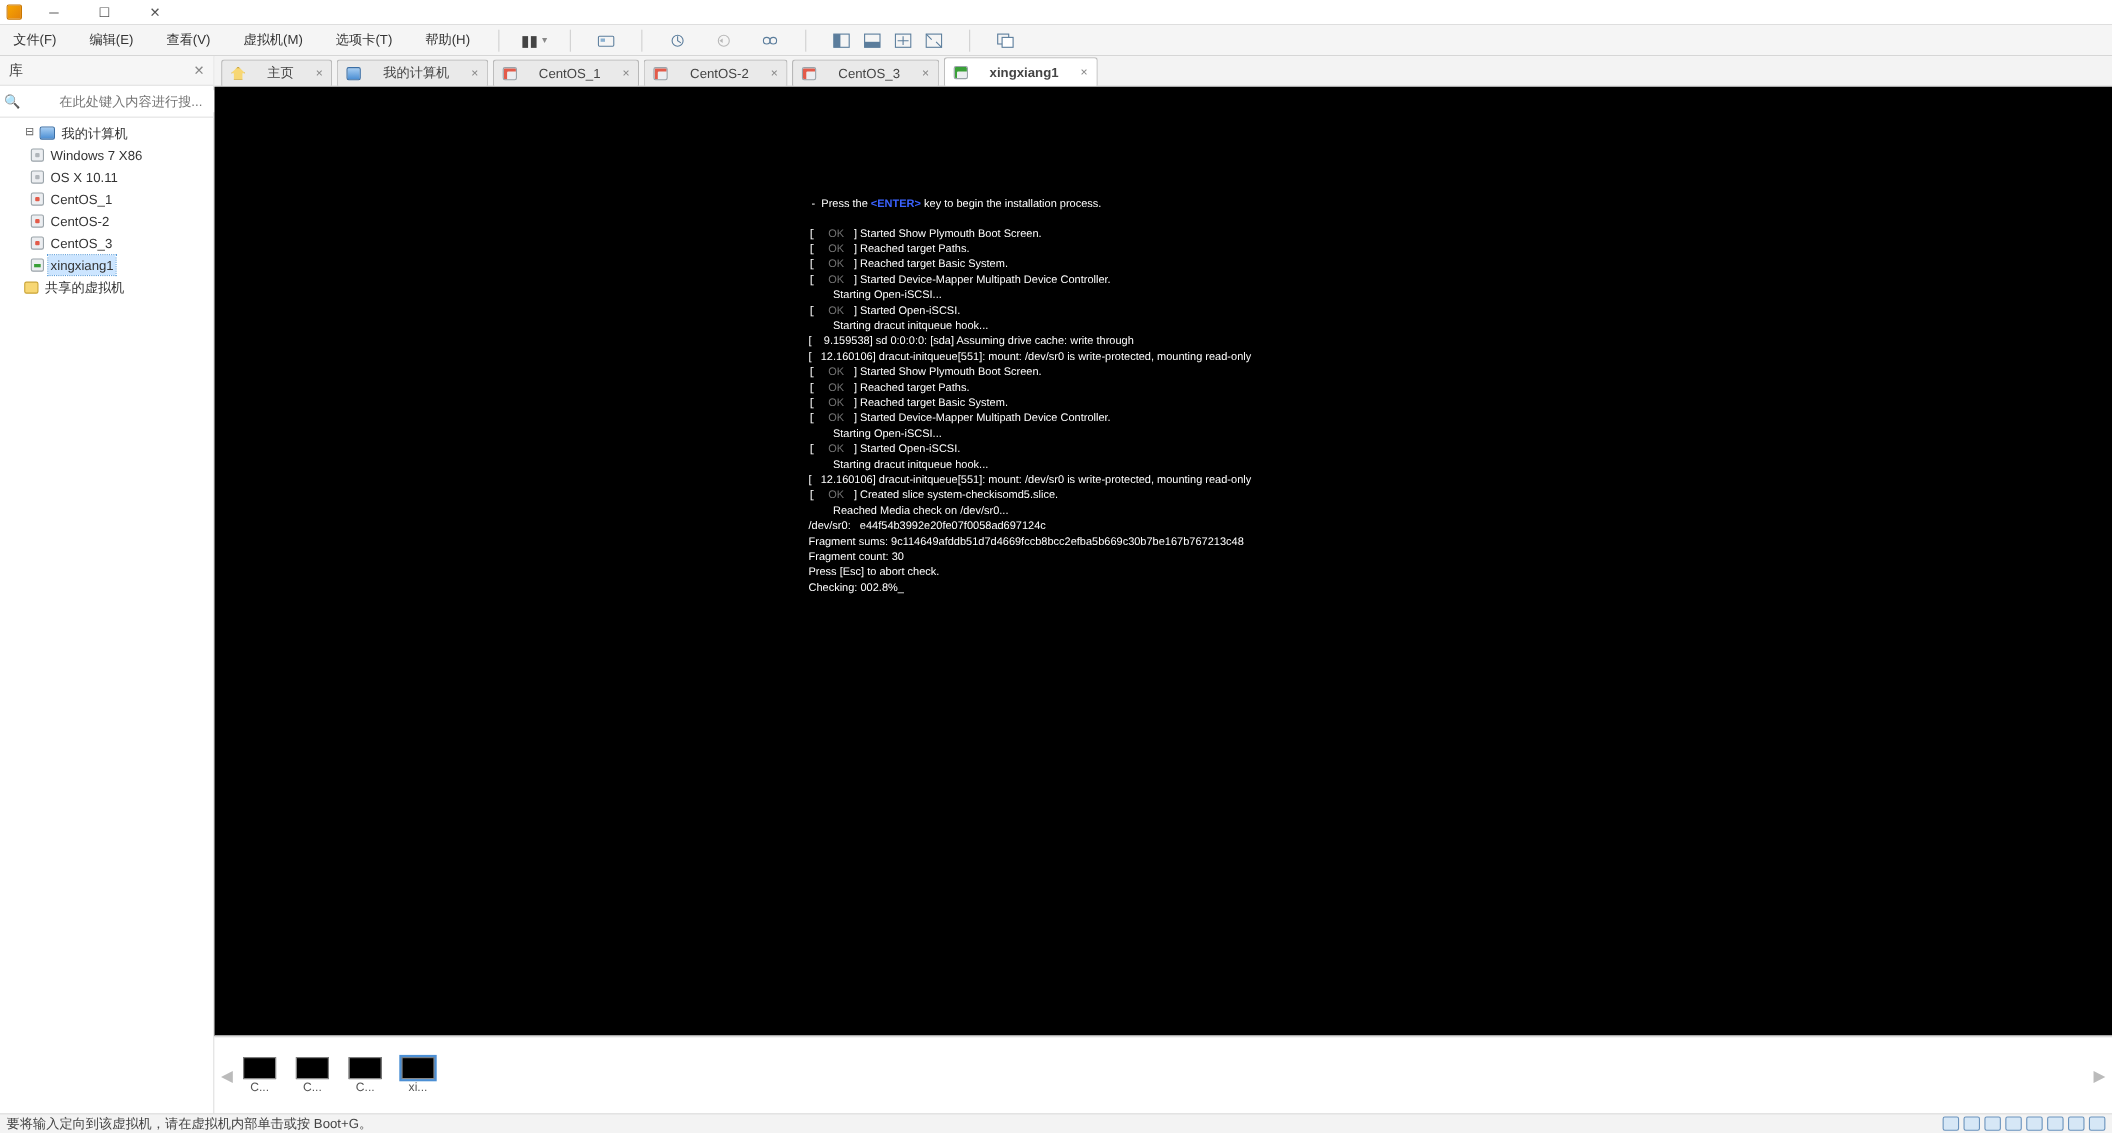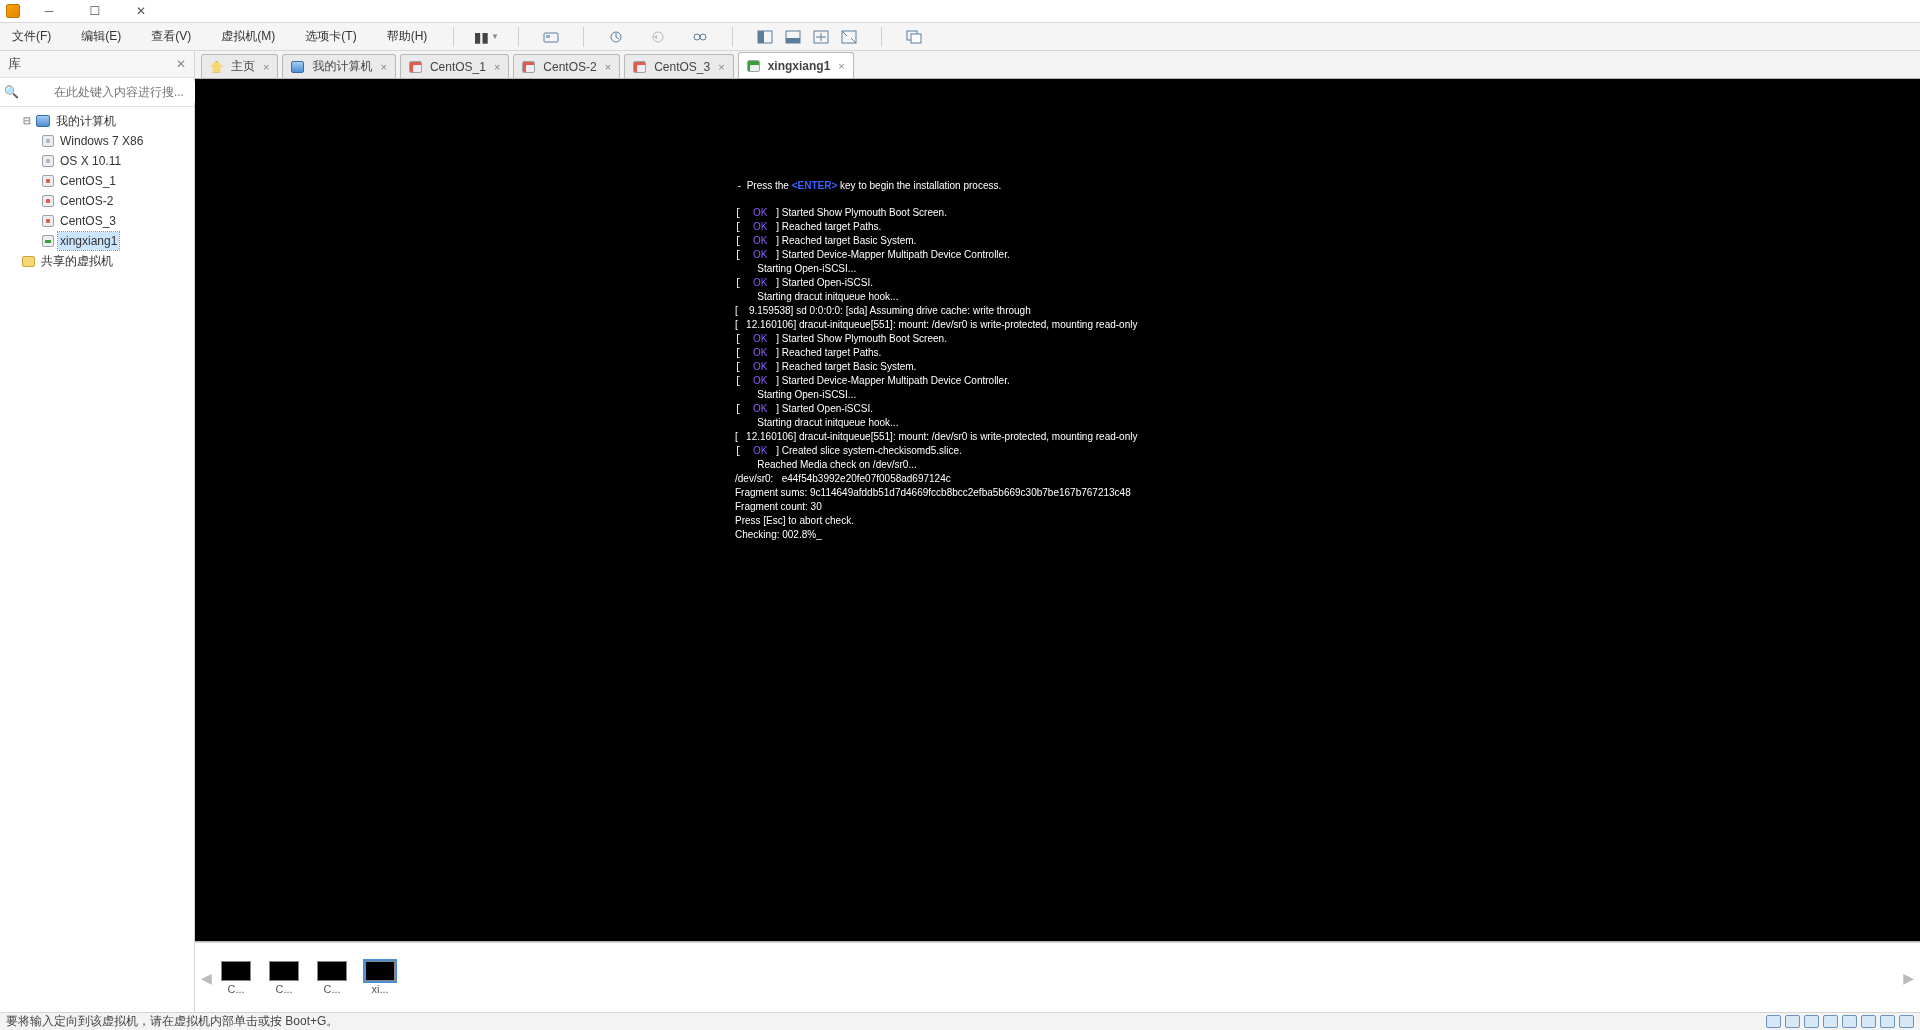--- a/index.html
+++ b/index.html
@@ -23,43 +23,43 @@
 .lib-head .close { color:#888; font-size:12px; }
 .lib-search { padding:4px; border-bottom:1px solid #e2e2e2; display:flex; align-items:center; }
 .lib-search .mag { width:16px; color:#888; display:flex; justify-content:center; }
 .lib-search input { flex:1; border:none; outline:none; font-size:12px; padding:3px 0;margin-left:35px; }
 .lib-search .dd { color:#888; font-size:8px; }
 .tree { flex:1; padding:4px 0; overflow:auto; }
 .tree .row { display:flex; align-items:center; padding:1px 6px; gap:4px; line-height:18px; white-space:nowrap; }
 .tree .row.sel .tlabel { background:#cce5ff; outline:1px dotted #5b9dd9; }
 .tree .twist { width:10px; color:#666; font-size:10px; text-align:center; }
 .tree .indent1 { padding-left:22px; }
-.tree .indent2 { padding-left:42px; }
+.tree .indent2 { padding-left:28px; }
 .tn-pc { width:14px; height:12px; border:1px solid #3a6ea5; background:linear-gradient(#a6cdf2,#4c8fd4); border-radius:2px; }
 .tn-box { width:12px; height:12px; border:1px solid #9aa3a9; background:#eceef1; border-radius:2px; display:inline-flex; align-items:center; justify-content:center; }
 .tn-box.red::after{content:"";width:4px;height:4px;background:#e35b4a;border-radius:1px;display:block;}
 .tn-box.no::after{content:"";width:4px;height:4px;background:#b0b5ba;border-radius:1px;display:block;}
 .tn-box.on::after{content:"";width:6px;height:3px;background:#3aa038;display:block;}
 .tn-folder { width:13px; height:11px; background:#f7d774; border:1px solid #caa436; border-radius:2px; }
 .tlabel { padding:0 2px; }
 
 .main { flex:1; display:flex; flex-direction:column; }
 .tabstrip { height:28px; display:flex; align-items:flex-end; gap:4px; padding-left:6px; background:#f3f3f3; border-bottom:1px solid #b8b8b8; }
-.tab { height:24px; display:flex; align-items:center; gap:8px; padding:0 8px; border:1px solid #b8b8b8; border-bottom:none; background:#eaeaea; border-radius:3px 3px 0 0; color:#444; position:relative; }
+.tab { height:24px; display:flex; align-items:center; gap:20px; padding:0 8px; border:1px solid #b8b8b8; border-bottom:none; background:#eaeaea; border-radius:3px 3px 0 0; color:#444; position:relative; }
 .tab.active { background:#fff; height:26px; }
 .tab .tx { font-size:12px; }
 .tab .close { color:#888; font-size:11px; }
 .ic-home,.ic-pc,.ic-red,.ic-on { width:13px; height:12px; border-radius:2px; display:inline-block; }
 .ic-home { border:1px solid #caa436; background:#f7d774; clip-path:polygon(50% 0,100% 50%,80% 50%,80% 100%,20% 100%,20% 50%,0 50%); }
 .ic-pc { border:1px solid #3a6ea5; background:linear-gradient(#a6cdf2,#4c8fd4); }
 .ic-red { border:1px solid #9aa3a9; background:#eceef1; box-shadow:inset 3px 3px 0 #e35b4a; }
 .ic-on { border:1px solid #9aa3a9; background:#eceef1; box-shadow:inset 2px 4px 0 #3aa038; }
 .console-wrap { flex:1; background:#000; overflow:hidden; border-bottom:1px solid #b8b8b8; }
 .console { font-family:"Consolas","Courier New",monospace; font-size:10px; line-height:13px; color:#fff; white-space:pre; padding:100px 0 0 540px; letter-spacing:0px; }
-.console .ok{ color:#8b5cf6; }
+.console .ok{ color:#737373; }
 .console .enter{ color:#3a62ff; font-weight:bold; }
 .console .cur::after{ content:"_"; color:#fff; }
 .thumbstrip { height:70px; background:#fff; border-top:1px solid #d6d6d6; display:flex; align-items:center; gap:14px; padding:6px 24px; position:relative; }
 .thumbstrip .nav { position:absolute; top:50%; transform:translateY(-50%); color:#bbb; font-size:14px; }
 .thumbstrip .nav.left{left:6px;} .thumbstrip .nav.right{right:6px;}
 .thumb { width:34px; display:flex; flex-direction:column; align-items:center; gap:2px; }
 .thumb .shot { width:30px; height:20px; background:#000; border:1px solid #888; }
 .thumb.sel .shot { outline:2px solid #4c8fd4; }
 .thumb .cap { font-size:11px; color:#555; }
 .statusbar { height:18px; display:flex; align-items:center; padding:0 6px; background:#f3f3f3; border-top:1px solid #d6d6d6; font-size:12px; color:#444; }

